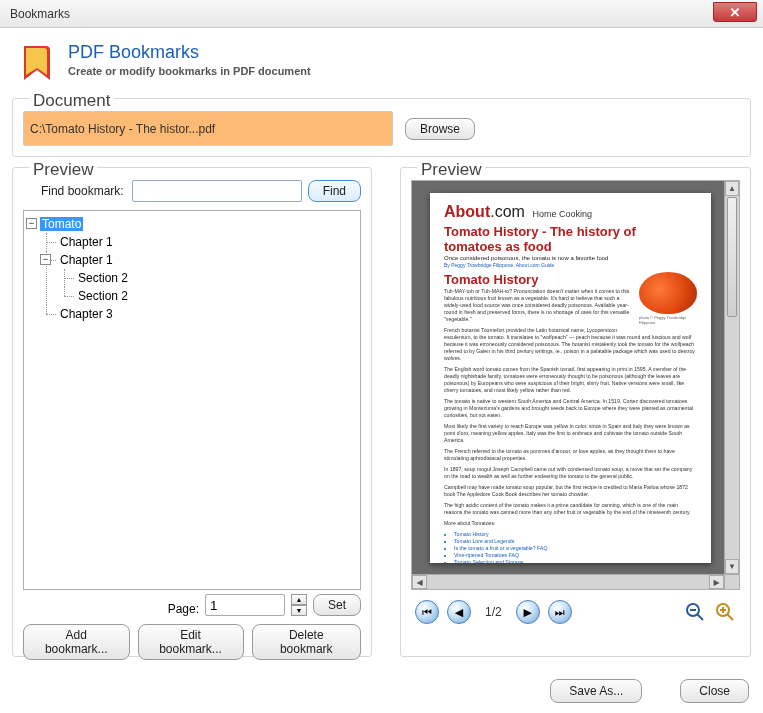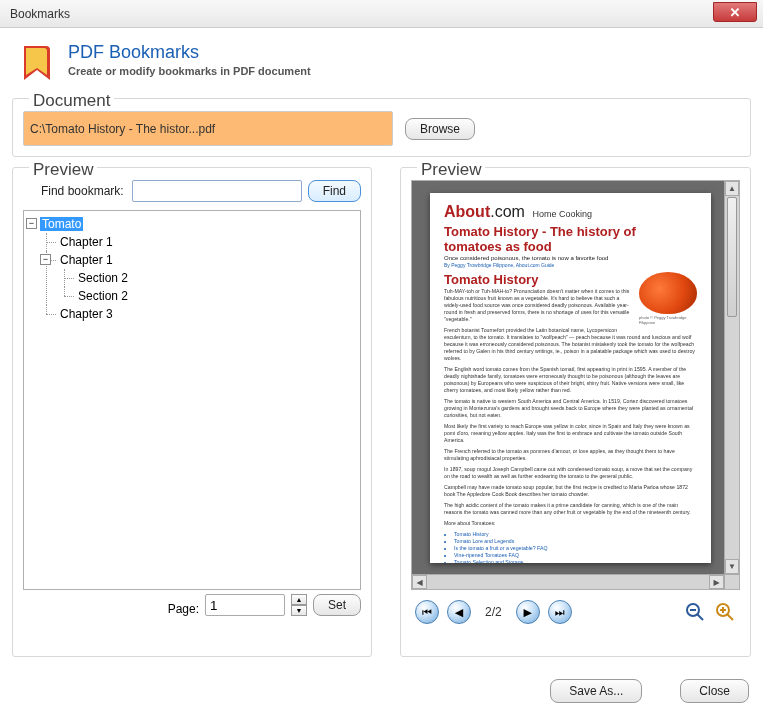--- a/index.html
+++ b/index.html
@@ -143,20 +143,25 @@
         <div class="page-row">
           <span>Page:</span>
           <input class="page-input" type="text" value="1" style="">
           <div class="spinner">
             <div class="spin-btn">▲</div>
             <div class="spin-btn">▼</div>
           </div>
           <button class="btn">Set</button>
         </div>
 
+        <div class="btn-row">
+          <button class="btn">Add bookmark...</button>
+          <button class="btn">Edit bookmark...</button>
+          <button class="btn">Delete bookmark</button>
+        </div>
       </div>
     </div>
 
     <div class="col-right">
       <div class="fieldset" style="height:490px;">
         <span class="legend">Preview</span>
 
         <div class="preview-pane">
           <div class="page">
             <div>
@@ -200,21 +205,21 @@
           <div class="scrollbar-h">
             <div class="arr lf">◀</div>
             <div class="arr rt">▶</div>
           </div>
           <div class="corner"></div>
         </div>
 
         <div class="nav-row">
           <div class="circ-btn">⏮</div>
           <div class="circ-btn">◀</div>
-          <span class="page-ind">2/2</span>
+          <span class="page-ind">1/2</span>
           <div class="circ-btn">▶</div>
           <div class="circ-btn">⏭</div>
           <div class="nav-spacer"></div>
           <div class="zoom-btn">
             <svg width="20" height="20">
                 <circle cx="8" cy="8" r="6" fill="none" stroke="#2a5a9a" stroke-width="2"></circle>
                 <line x1="12" y1="12" x2="18" y2="18" stroke="#2a5a9a" stroke-width="2"></line>
                 <line x1="5" y1="8" x2="11" y2="8" stroke="#2a5a9a" stroke-width="2"></line>
               </svg>
           </div>

